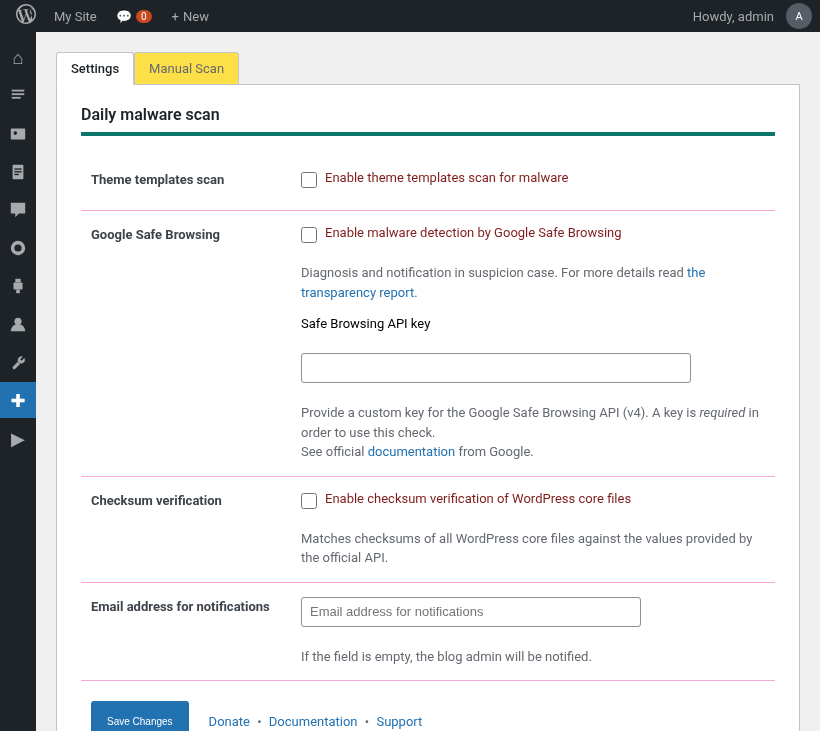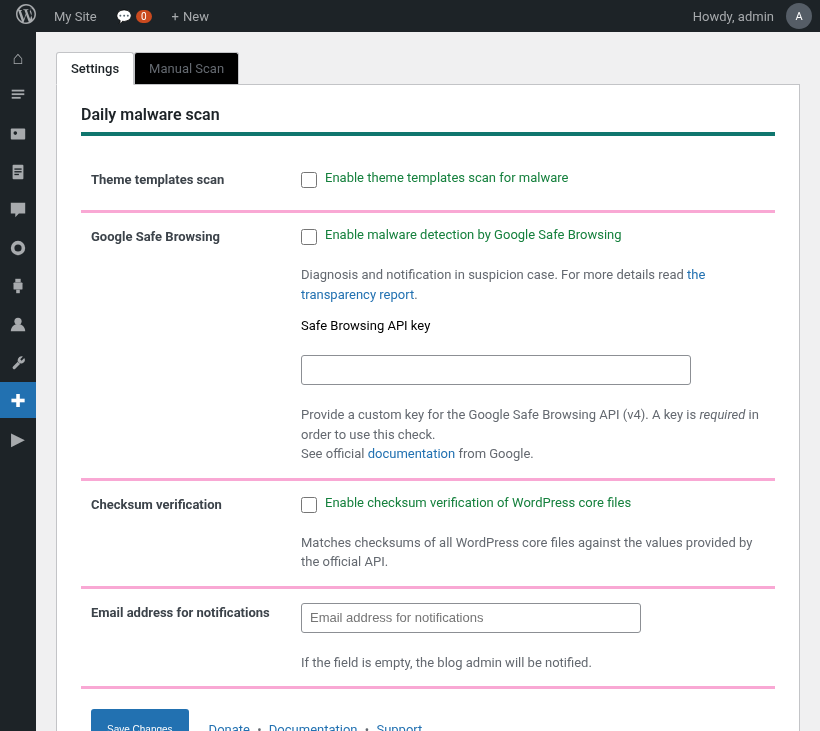--- a/index.html
+++ b/index.html
@@ -83,21 +83,21 @@
       border-radius: 3px 3px 0 0;
     }
     .tab.active {
       background: #fff;
       border-bottom: 1px solid #fff;
       margin-bottom: -1px;
       font-weight: 500;
       color: #1d2327;
     }
     .tab:not(.active) {
-      background: #000000;
+      background: #fde047;
       color: #646970;
     }
 
     
     .settings-panel {
       background: #fff;
       border: 1px solid #c3c4c7;
       border-top: none;
       padding: 20px 24px;
     }
@@ -110,21 +110,21 @@
       padding-bottom: 8px;
       border-bottom: 4px solid #0f766e;
     }
 
     
     .form-table {
       width: 100%;
       border-collapse: collapse;
     }
     .form-table tr {
-      border-bottom: 3px solid #f9a8d4;
+      border-bottom: 1px solid #f9a8d4;
     }
     .form-table td {
       padding: 14px 10px;
       vertical-align: top;
     }
     .form-table td:first-child {
       width: 210px;
       font-weight: 700;
       color: #3c434a;
       padding-right: 20px;
@@ -138,21 +138,21 @@
       align-items: flex-start;
       gap: 8px;
       margin-bottom: 8px;
     }
     .checkbox-row input[type="checkbox"] {
       margin-top: 2px;
       width: 16px;
       height: 16px;
       flex-shrink: 0;
     }
-    .checkbox-label { font-size: 13px; color: #15803d; }
+    .checkbox-label { font-size: 13px; color: #7f1d1d; }
 
     .field-desc {
       font-size: 13px;
       color: #646970;
       margin-top: 20px;
       line-height: 1.5;
     }
     .field-desc a { color: #2271b1; text-decoration: none; }
 
     .sub-label {

